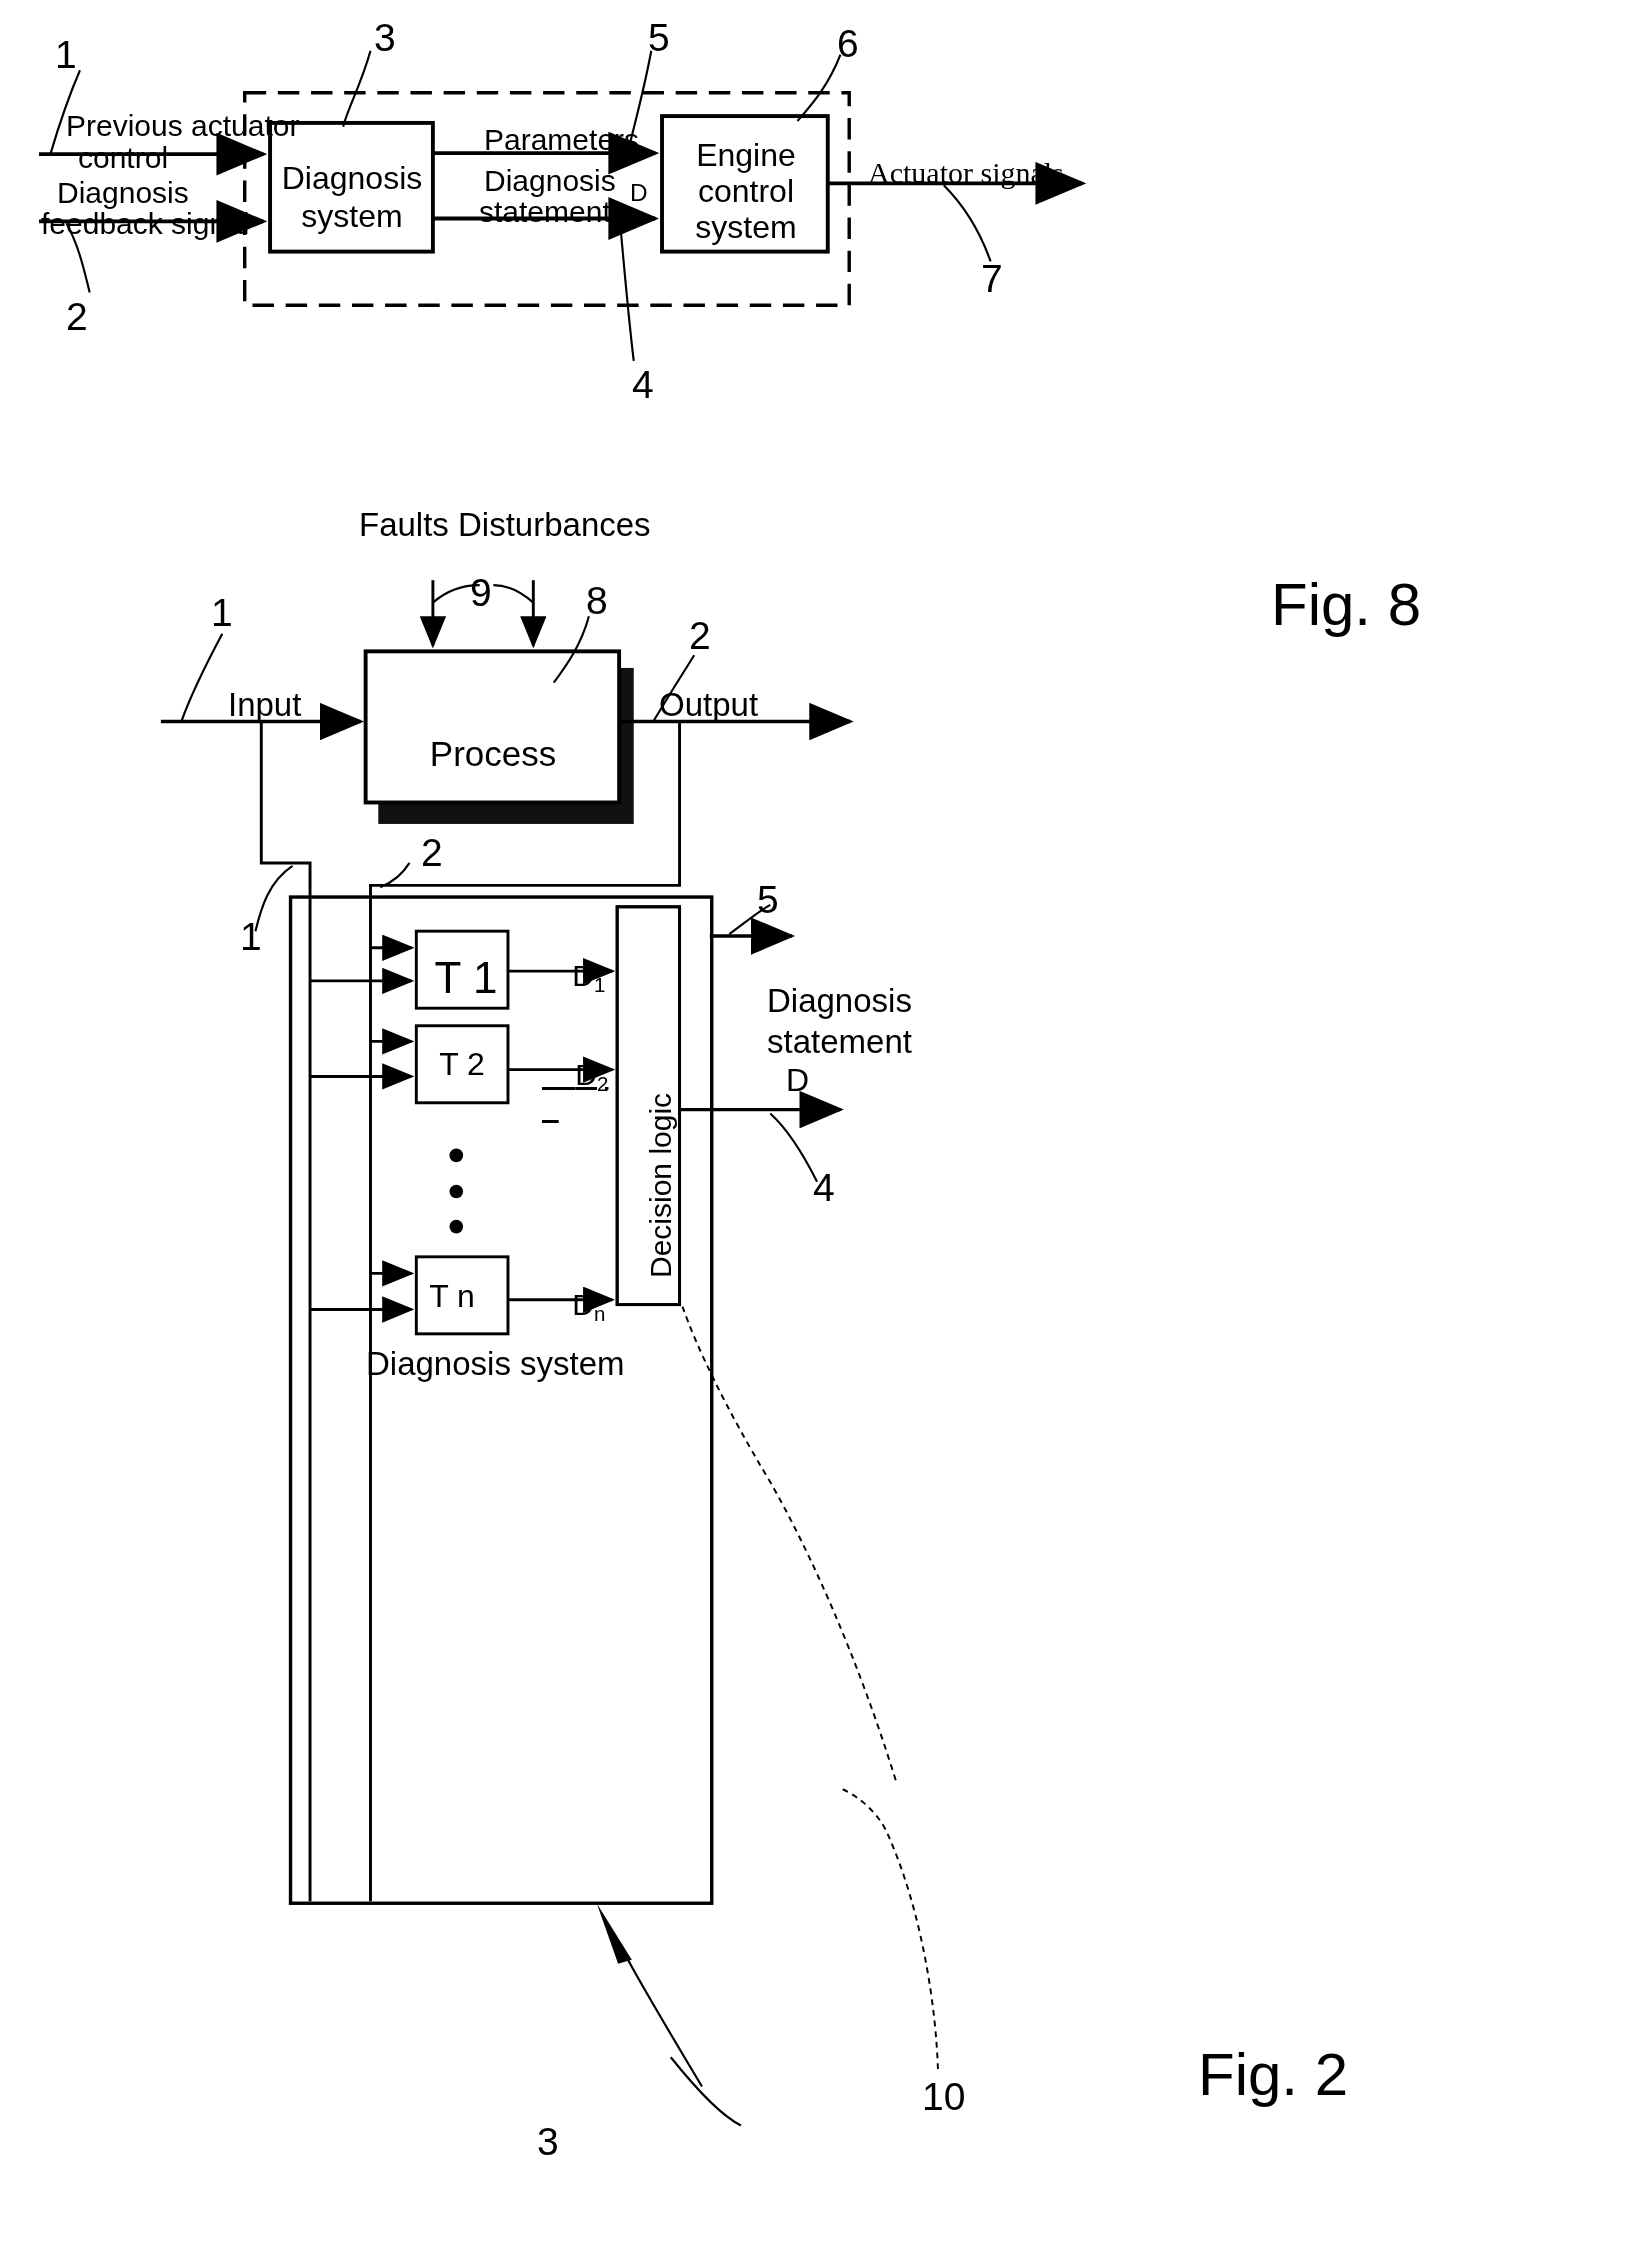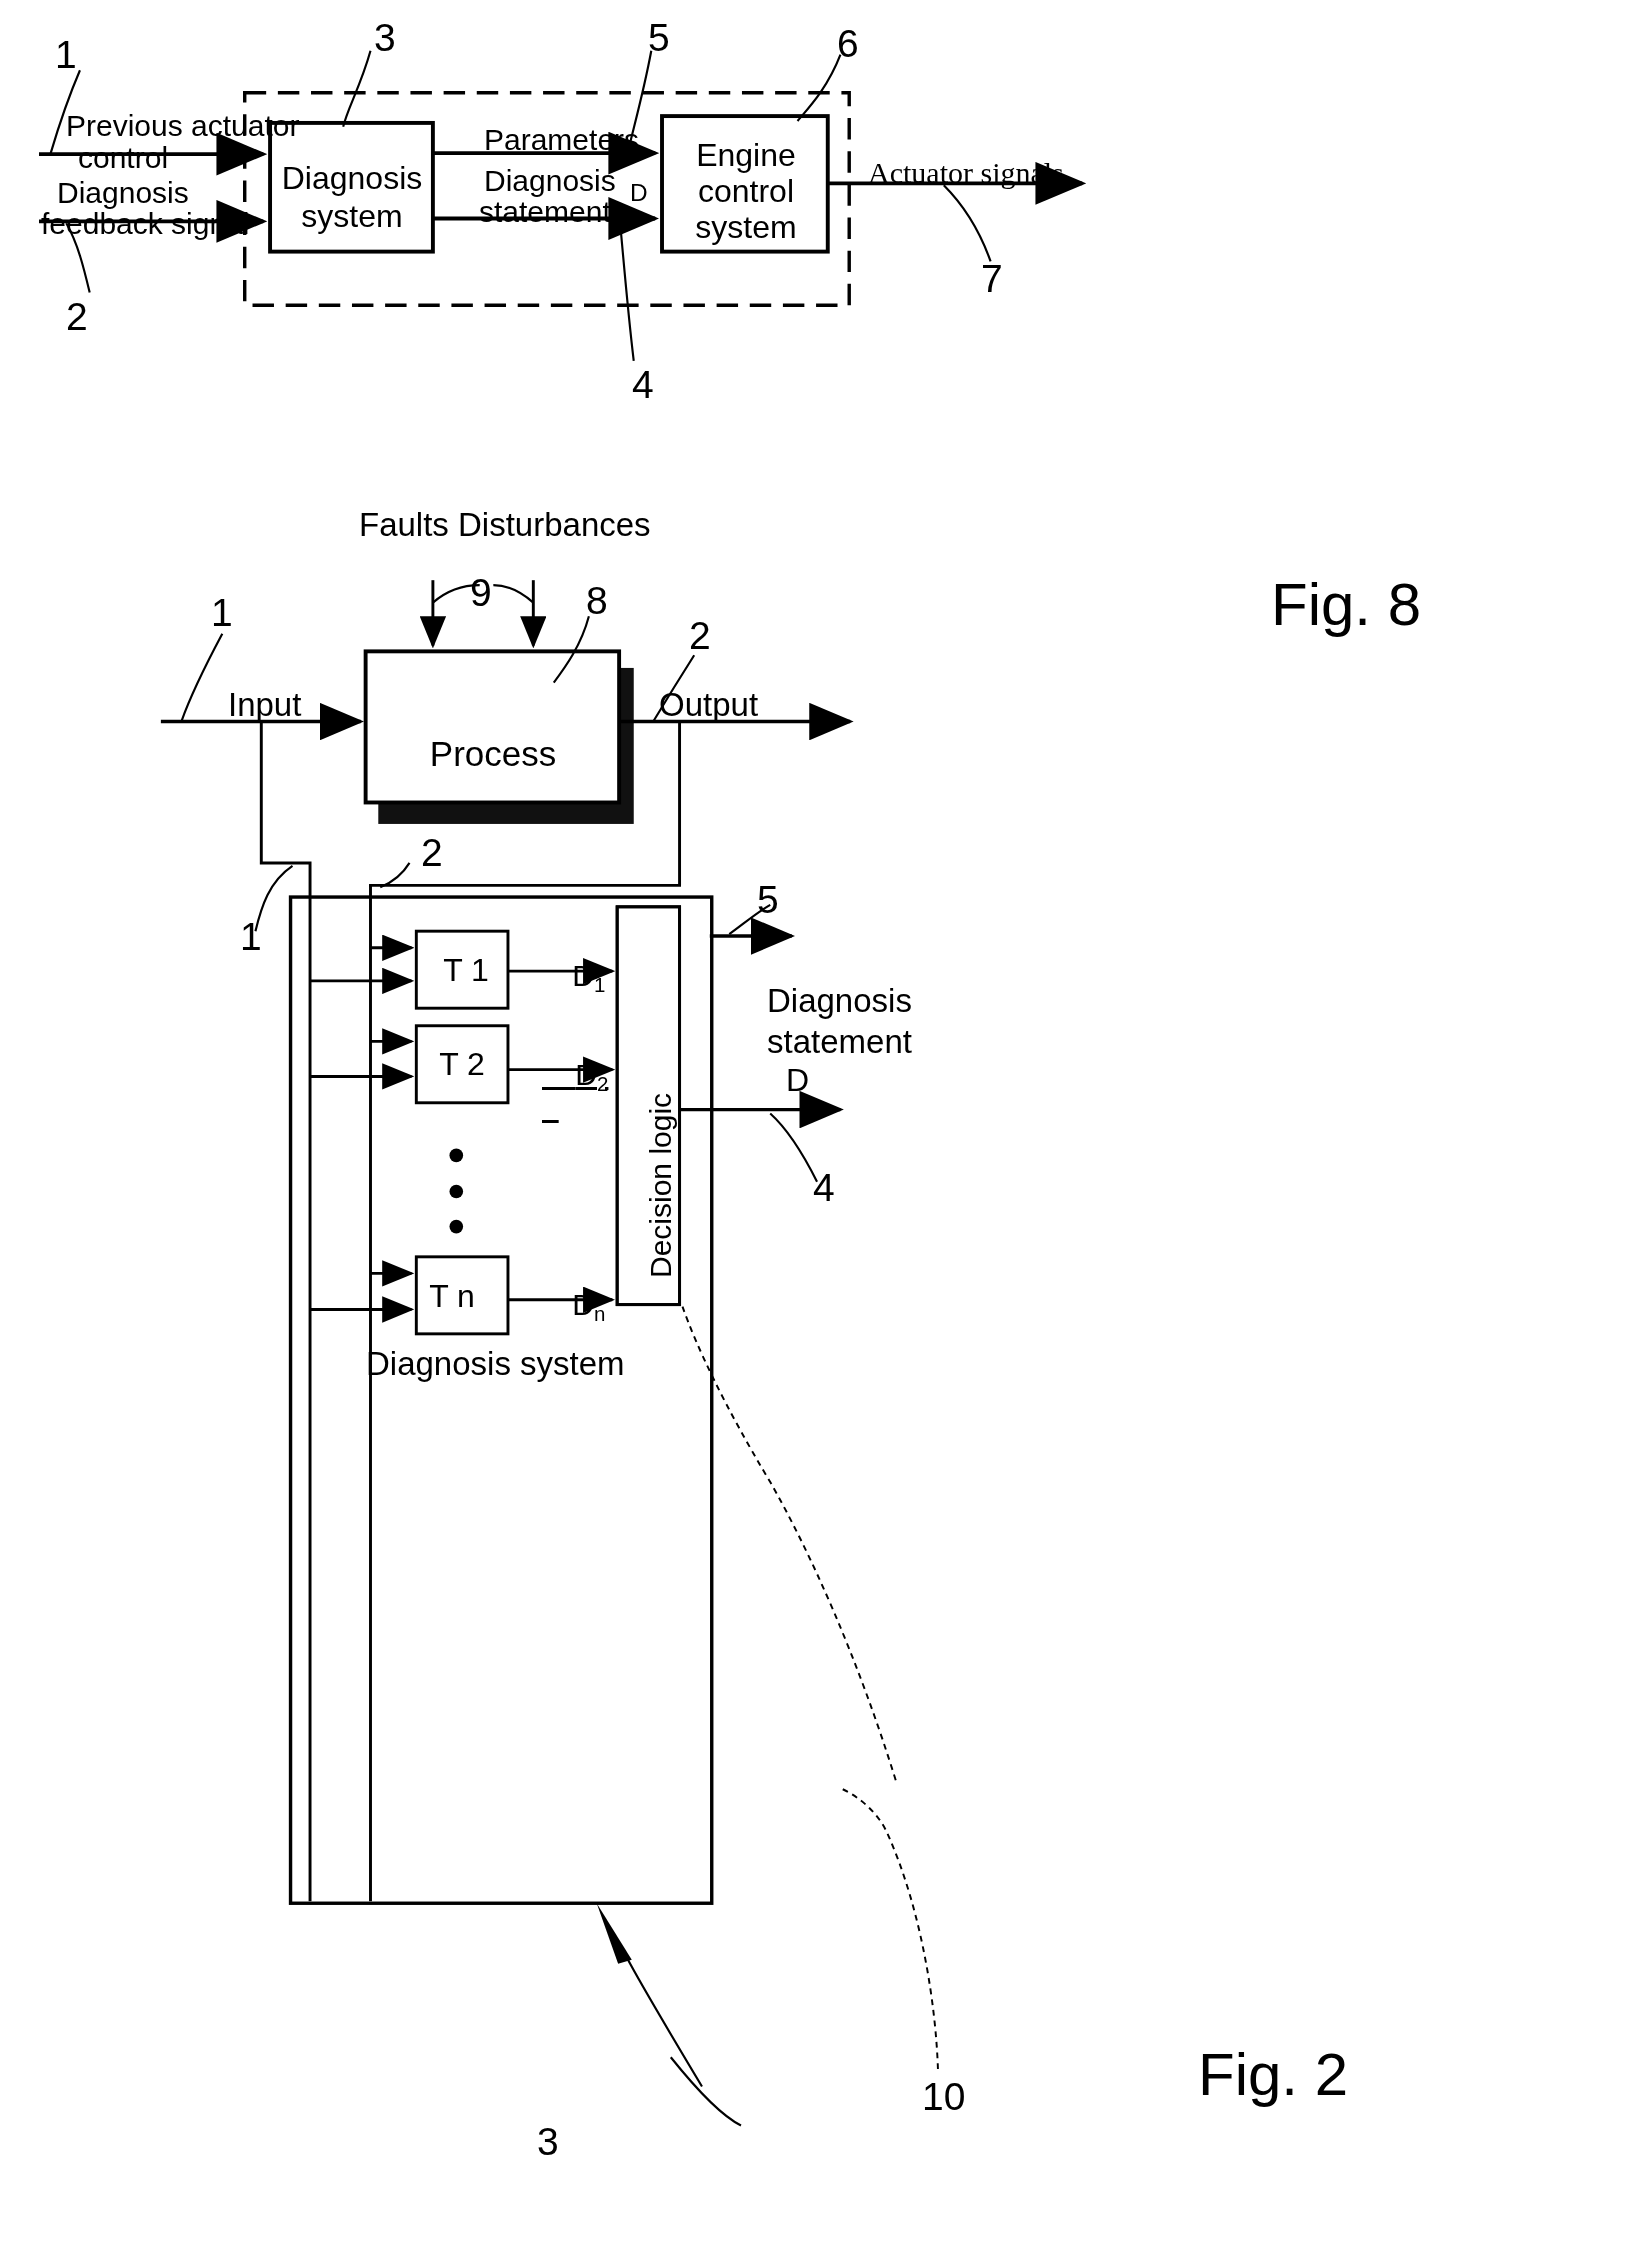--- a/index.html
+++ b/index.html
@@ -227,21 +227,21 @@
   <div class="txt lbl-box" style="left:366px; top:704px; width:254px; font-size:35px;margin-top:30px;">Process</div>
   <div class="txt lbl-body" style="left:659px; top:687px; font-size:33px;">Output</div>
 
   <div class="txt lbl-num" style="left:240px; top:915px;">1</div>
   <div class="txt lbl-num" style="left:421px; top:831px;">2</div>
   <div class="txt lbl-num" style="left:757px; top:878px;">5</div>
   <div class="txt lbl-num" style="left:813px; top:1166px;">4</div>
   <div class="txt lbl-num" style="left:537px; top:2120px;">3</div>
   <div class="txt lbl-num" style="left:922px; top:2075px;">10</div>
 
-  <div class="txt lbl-box" style="left:416px; top:953px; width:100px; font-size:32px;">T 1</div>
+  <div class="txt lbl-box" style="left:416px; top:953px; width:100px; font-size:44px;">T 1</div>
   <div class="txt lbl-box" style="left:416px; top:1047px; width:92px; font-size:32px;">T 2</div>
   <div class="txt lbl-box" style="left:416px; top:1279px; width:72px; font-size:32px;">T n</div>
 
   <div class="txt lbl-sub" style="left:539px; top:925px;">
     <span>D</span><sub>1</sub>
   </div>
   <div class="txt lbl-sub" style="left:542px; top:1024px;text-decoration:underline;">
     <span>D</span><sub>2</sub>
   </div>
   <div class="txt lbl-sub" style="left:539px; top:1254px;">

